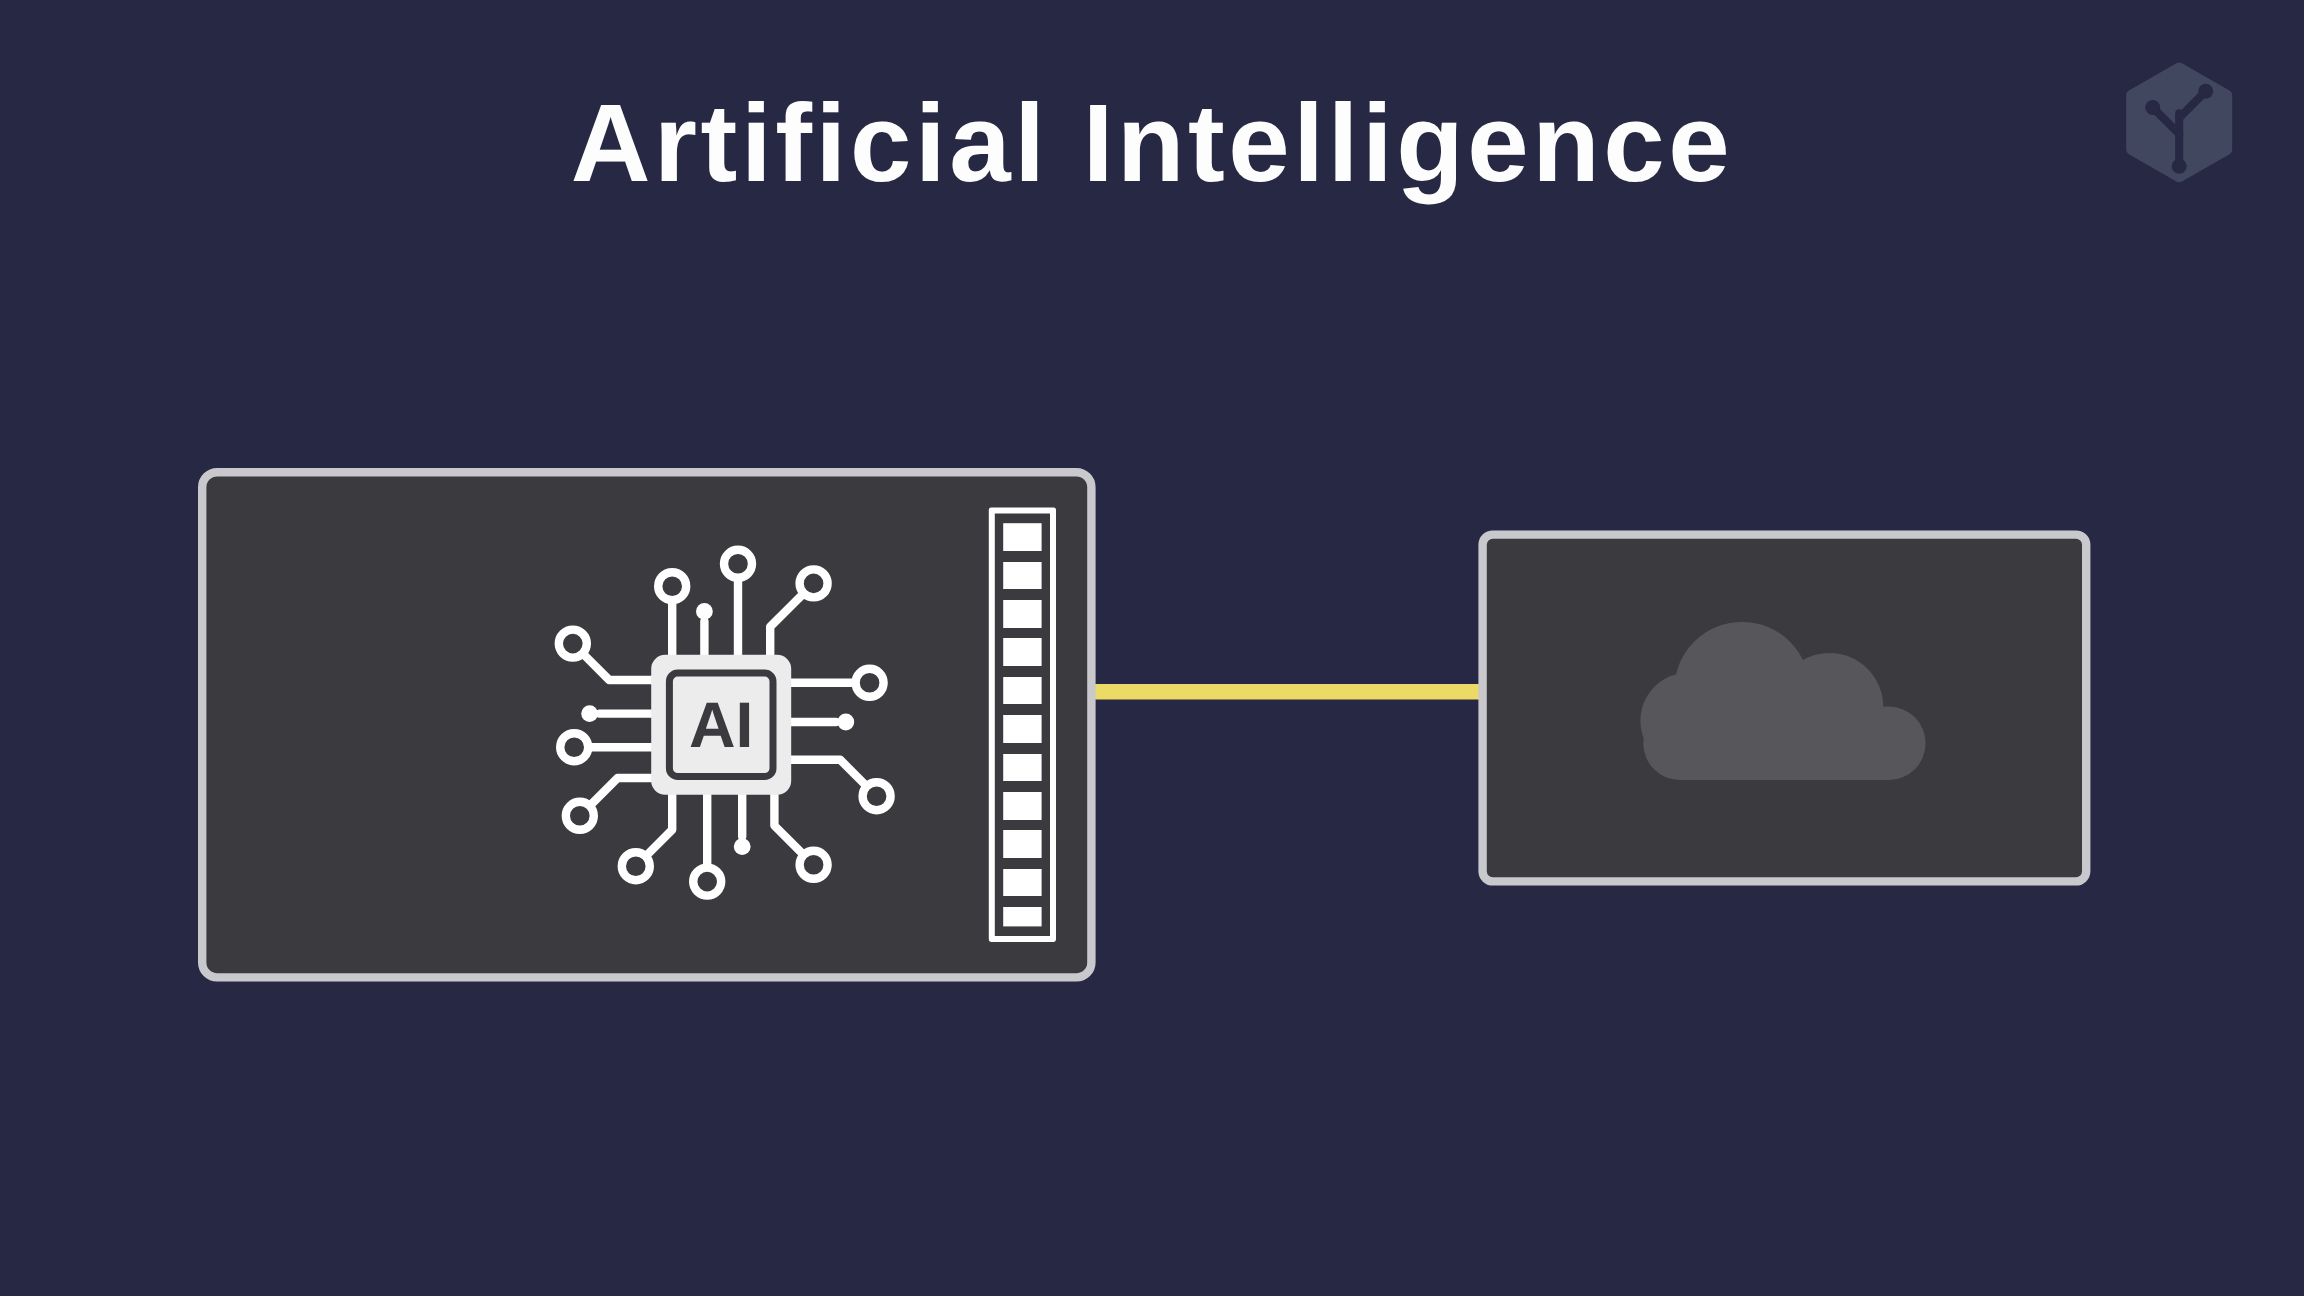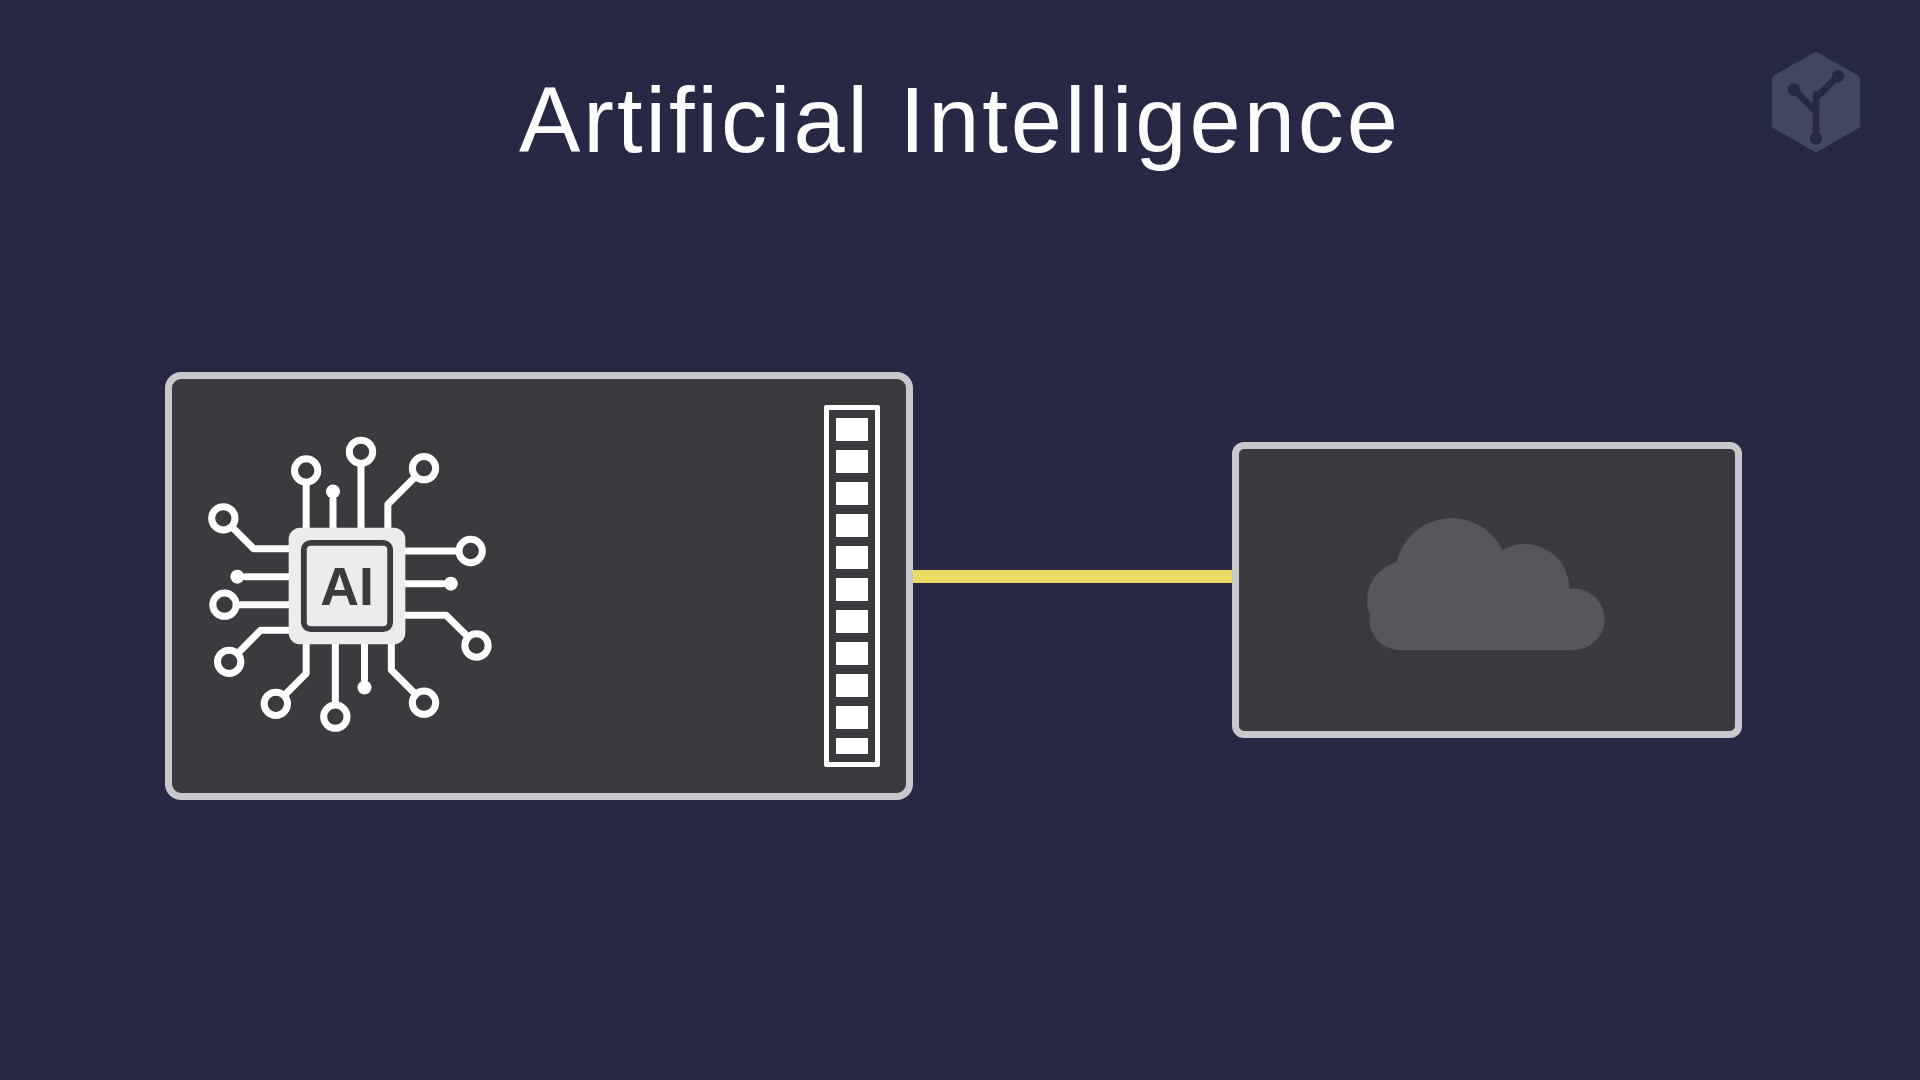--- a/index.html
+++ b/index.html
@@ -19,45 +19,45 @@
     position:relative;
   }
   .page-title{
     position:absolute;
     top:68px;
     left:0;
     width:1920px;
     text-align:center;
     color:var(--white);
     font-size:92px;
-    font-weight:normal;
+    font-weight:bold;
     letter-spacing:3px;
   }
   .brand-logo{
     position:absolute;
     top:52px;
     right:56px;
     width:96px;
     height:100px;
     opacity:0.92;
   }
   .panel{
     position:absolute;
     background:var(--panel-fill);
     border:7px solid var(--panel-border);
     border-radius:16px;
   }
   .ai-panel{
     left:165px;
-    top:372px;
+    top:390px;
     width:748px;
     height:428px;
     display:flex;
     align-items:center;
-    justify-content:flex-start;
+    justify-content:flex-end;
     padding-right:130px;
   }
   .cloud-panel{
     left:1232px;
     top:442px;
     width:510px;
     height:296px;
     border-radius:12px;
     display:flex;
     align-items:center;

